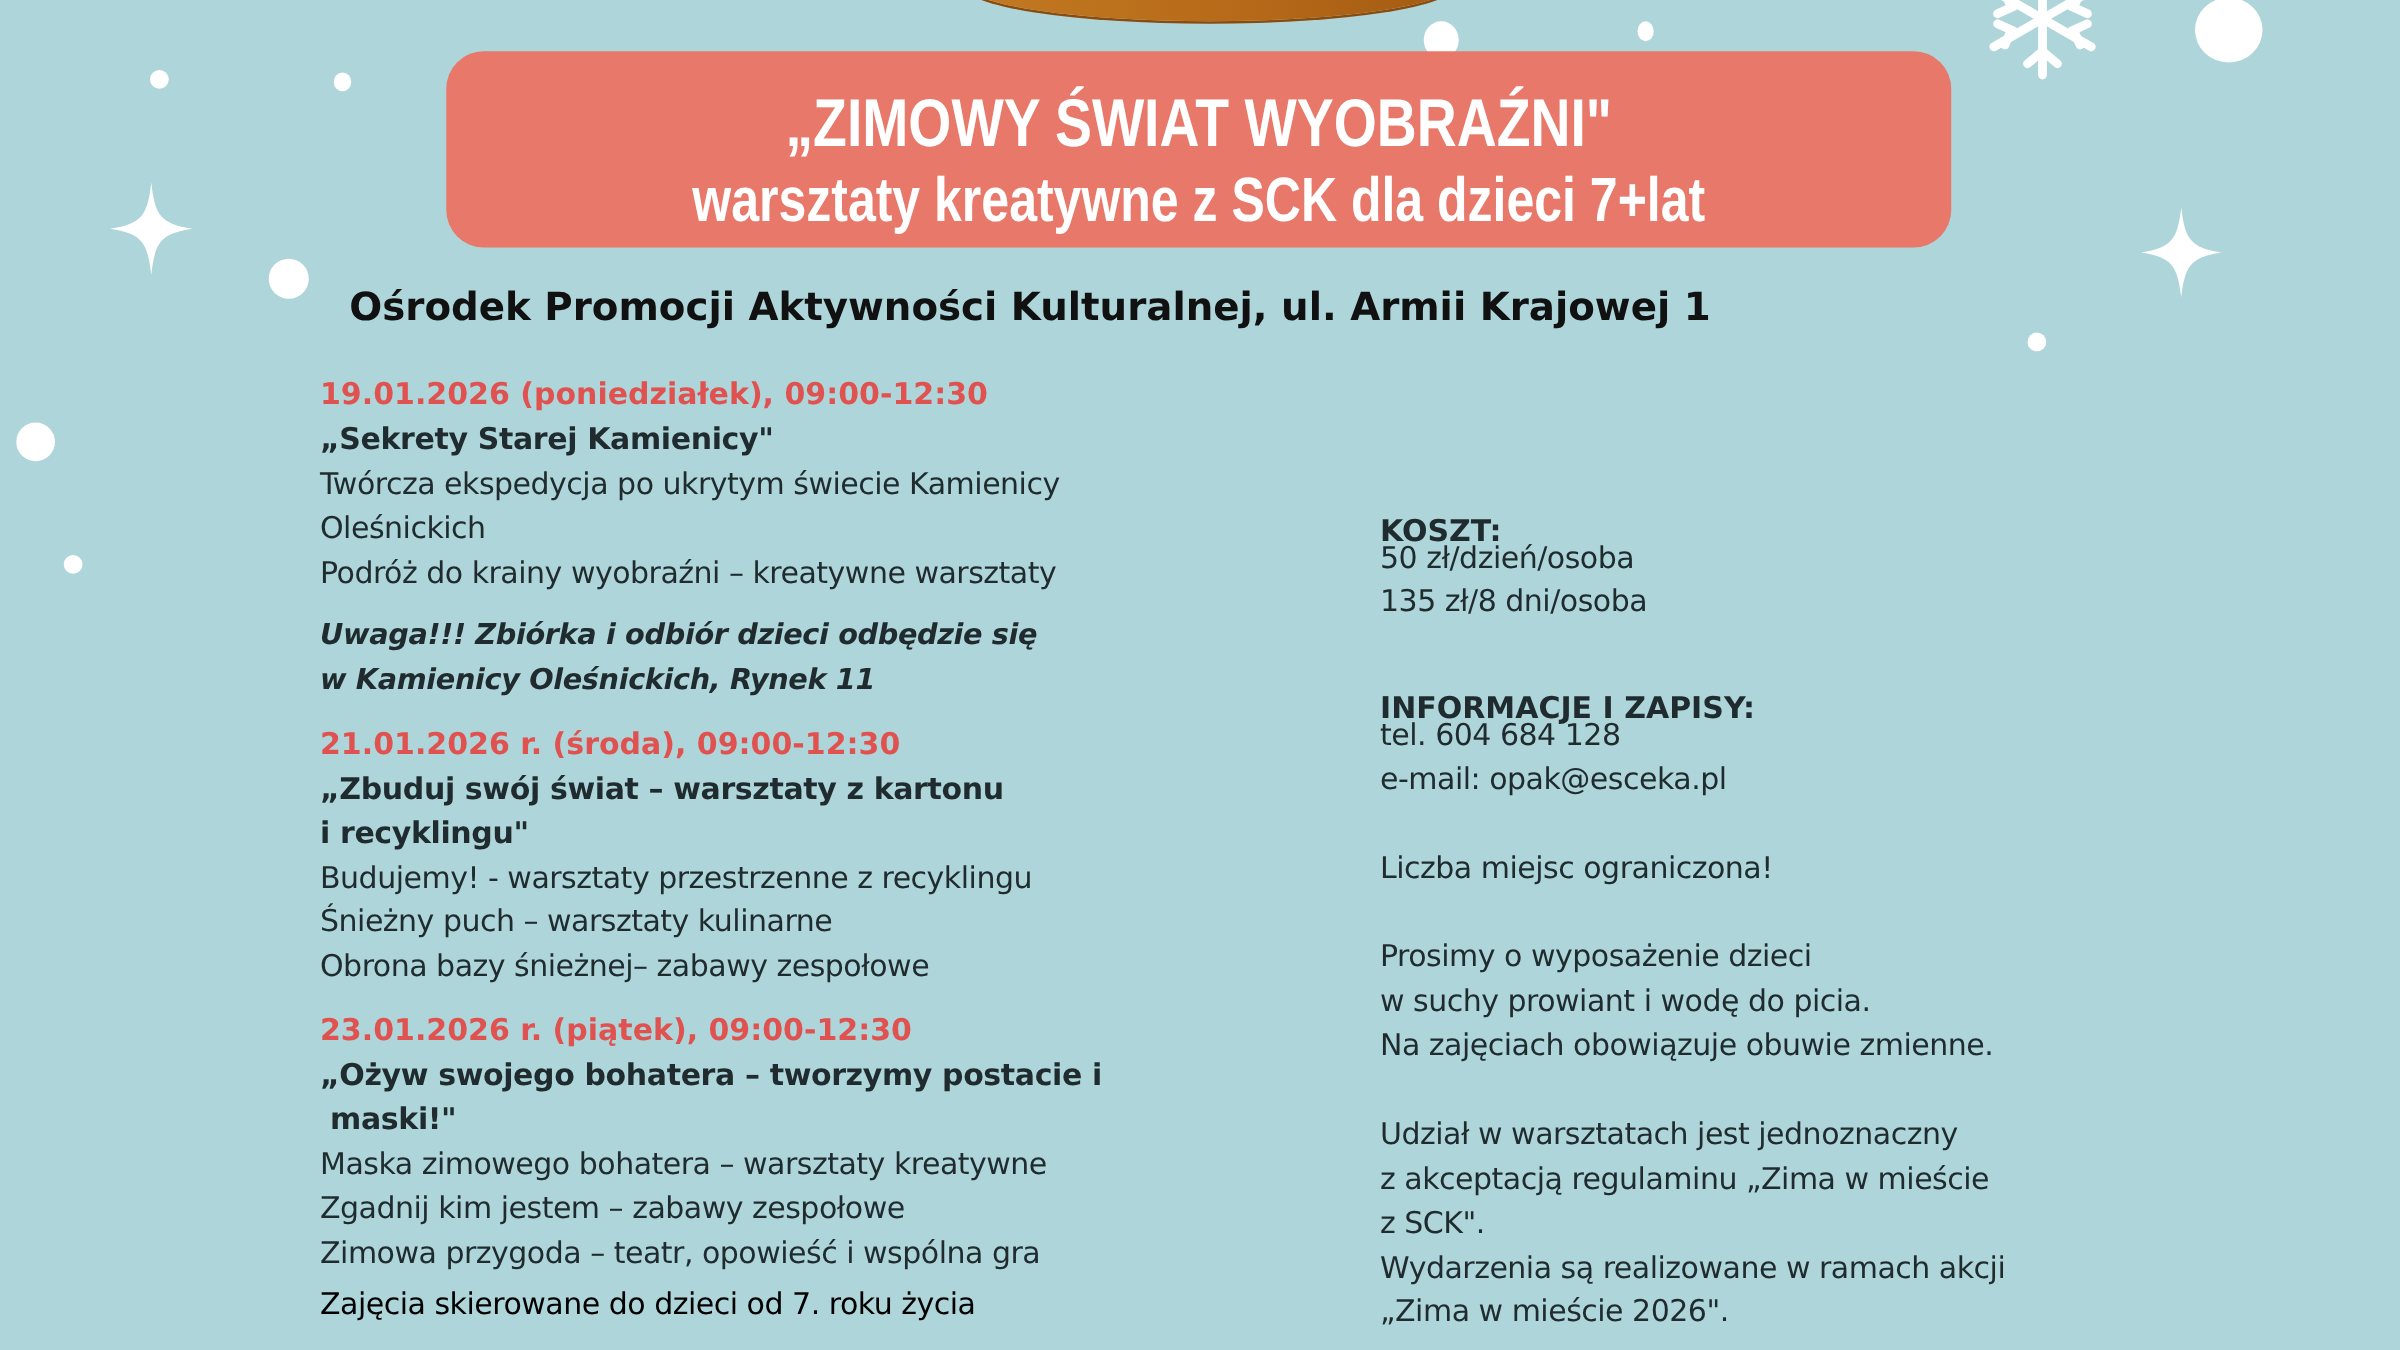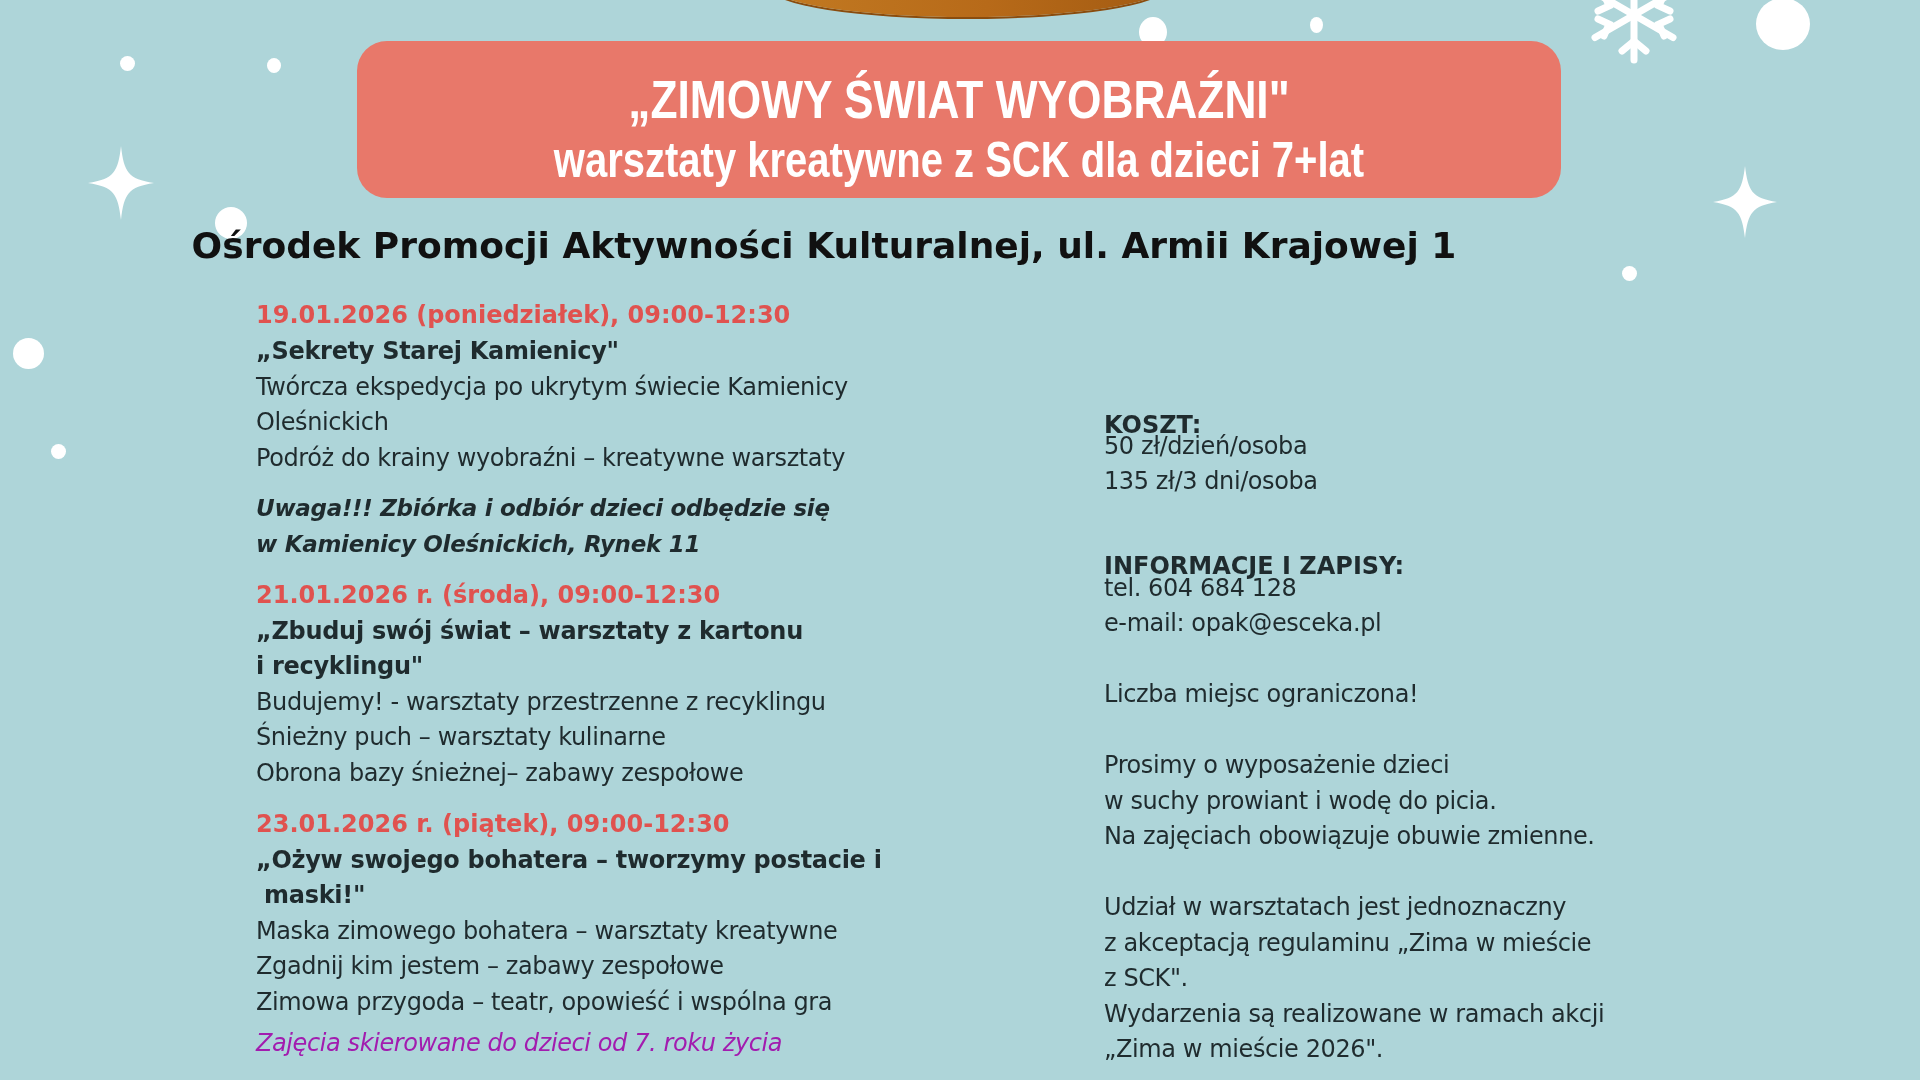--- a/index.html
+++ b/index.html
@@ -28,35 +28,35 @@
     font-size:54px; line-height:60px; letter-spacing:0px;
     transform:scaleX(0.82); transform-origin:center;
   }
   .banner .t2 {
     position:absolute; left:0; right:0; top:91px;
     font-size:50px; line-height:56px;
     transform:scaleX(0.80); transform-origin:center;
   }
   .address {
     position:absolute; left:0; width:1648px; top:227px; text-align:center;
-    font-size:36px; line-height:38px; font-weight:bold; color:#111111;
+    font-size:31px; line-height:38px; font-weight:bold; color:#111111;
     font-family:"DejaVu Sans", sans-serif;
   }
   .line {
     position:absolute; white-space:nowrap;
     font-size:24px; line-height:34px;
     font-family:"DejaVu Sans", sans-serif;
   }
   .left { left:256px; }
   .right { left:1104px; }
   .date { color:#E0524F; font-weight:bold; }
   .title { color:#1F2B2E; font-weight:bold; letter-spacing:-0.3px; }
   .body { color:#1F2B2E; font-weight:normal; letter-spacing:-0.4px; }
   .note { color:#1F2B2E; font-style:italic; font-weight:bold; font-size:23px; letter-spacing:-0.3px; }
-  .italic { color:#a21caf; font-style:italic; letter-spacing:-0.4px; }
+  .italic { color:#000000; letter-spacing:-0.4px; }
   .head { color:#1F2B2E; font-weight:bold;margin-top:14px; }
 </style>
 </head>
 <body>
 
 <div class="top-bun"></div>
 
 <div class="dot" style="left:120px;top:56px;width:15px;height:15px;"></div>
 <div class="dot" style="left:267px;top:58px;width:14px;height:15px;"></div>
 <div class="dot" style="left:215px;top:207px;width:32px;height:32px;"></div>
@@ -117,21 +117,21 @@
   <div class="line left title" style="top:878px;white-space:pre;"> maski!"</div>
   <div class="line left body" style="top:914px;">Maska zimowego bohatera – warsztaty kreatywne</div>
   <div class="line left body" style="top:949px;">Zgadnij kim jestem – zabawy zespołowe</div>
   <div class="line left body" style="top:985px;">Zimowa przygoda – teatr, opowieść i wspólna gra</div>
   <div class="line left italic" style="top:1026px;">Zajęcia skierowane do dzieci od 7. roku życia</div>
 </div>
 
 <div>
   <div class="line right head" style="top:394px;">KOSZT:</div>
   <div class="line right body" style="top:429px;">50 zł/dzień/osoba</div>
-  <div class="line right body" style="top:464px;">135 zł/3 dni/osoba</div>
+  <div class="line right body" style="top:464px;">135 zł/8 dni/osoba</div>
 
   <div class="line right head" style="top:535px;">INFORMACJE I ZAPISY:</div>
   <div class="line right body" style="top:571px;">tel. 604 684 128</div>
   <div class="line right body" style="top:606px;">e-mail: opak@esceka.pl</div>
 
   <div class="line right body" style="top:677px;">Liczba miejsc ograniczona!</div>
 
   <div class="line right body" style="top:748px;">Prosimy o wyposażenie dzieci</div>
   <div class="line right body" style="top:784px;">w suchy prowiant i wodę do picia.</div>
   <div class="line right body" style="top:819px;">Na zajęciach obowiązuje obuwie zmienne.</div>

